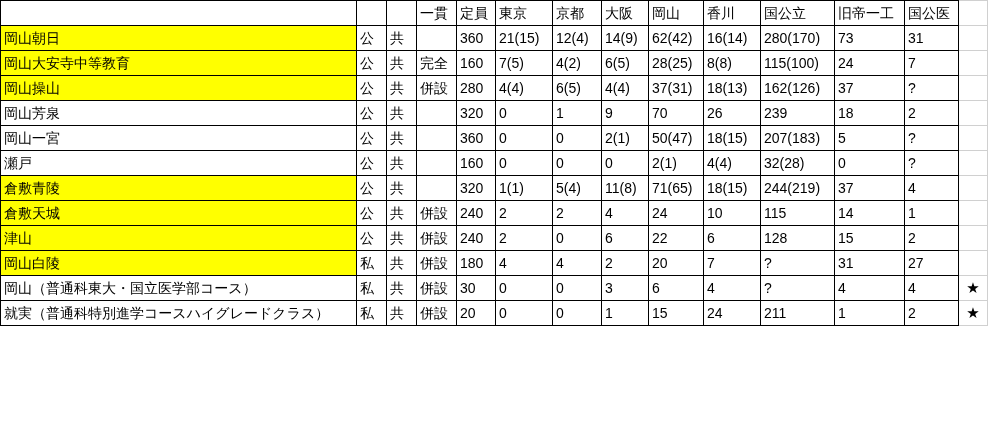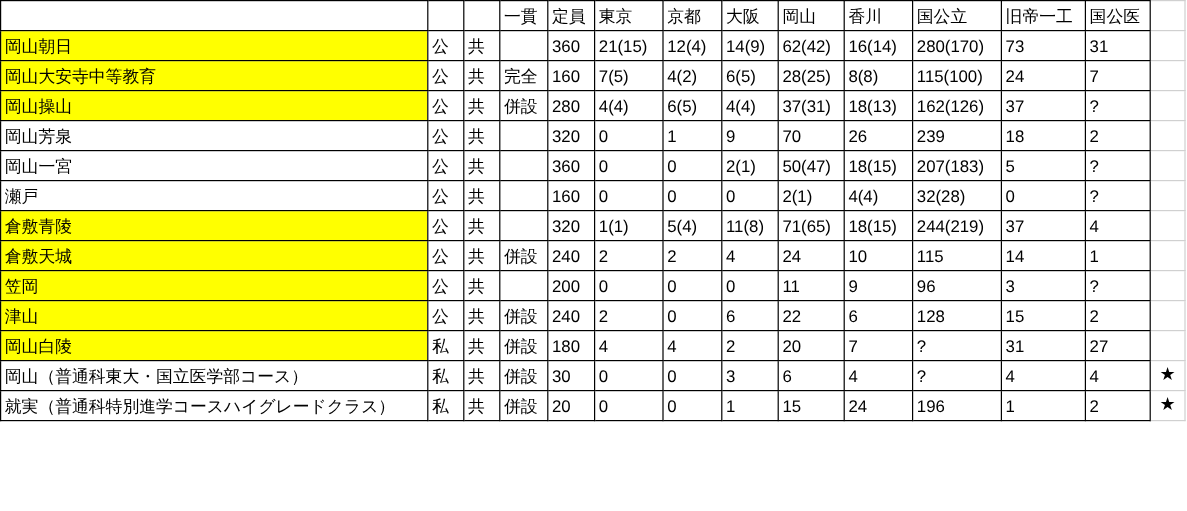--- a/index.html
+++ b/index.html
@@ -200,36 +200,20 @@
     <td class="b">2</td>
     <td class="b">4</td>
     <td class="b">24</td>
     <td class="b">10</td>
     <td class="b">115</td>
     <td class="b">14</td>
     <td class="b">1</td>
     <td class="gray starcell"></td>
   </tr>
         <tr>
-    <td class="b hl">笠岡</td>
-    <td class="b">公</td>
-    <td class="b">共</td>
-    <td class="b"></td>
-    <td class="b num">200</td>
-    <td class="b">0</td>
-    <td class="b">0</td>
-    <td class="b">0</td>
-    <td class="b">11</td>
-    <td class="b">9</td>
-    <td class="b">96</td>
-    <td class="b">3</td>
-    <td class="b">?</td>
-    <td class="gray starcell"></td>
-  </tr>
-        <tr>
     <td class="b hl">津山</td>
     <td class="b">公</td>
     <td class="b">共</td>
     <td class="b">併設</td>
     <td class="b num">240</td>
     <td class="b">2</td>
     <td class="b">0</td>
     <td class="b">6</td>
     <td class="b">22</td>
     <td class="b">6</td>
@@ -274,20 +258,20 @@
     <td class="b">就実（普通科特別進学コースハイグレードクラス）</td>
     <td class="b">私</td>
     <td class="b">共</td>
     <td class="b">併設</td>
     <td class="b num">20</td>
     <td class="b">0</td>
     <td class="b">0</td>
     <td class="b">1</td>
     <td class="b">15</td>
     <td class="b">24</td>
-    <td class="b">196</td>
+    <td class="b">211</td>
     <td class="b">1</td>
     <td class="b">2</td>
     <td class="gray starcell">★</td>
   </tr>
       </tbody>
   </table>
 </div>
 
 </body></html>

